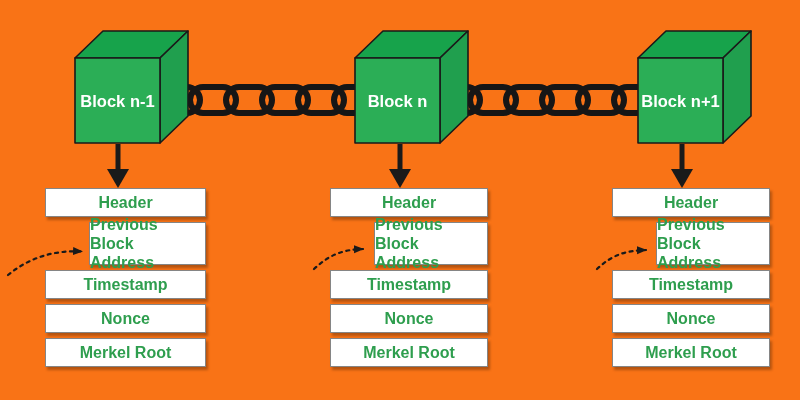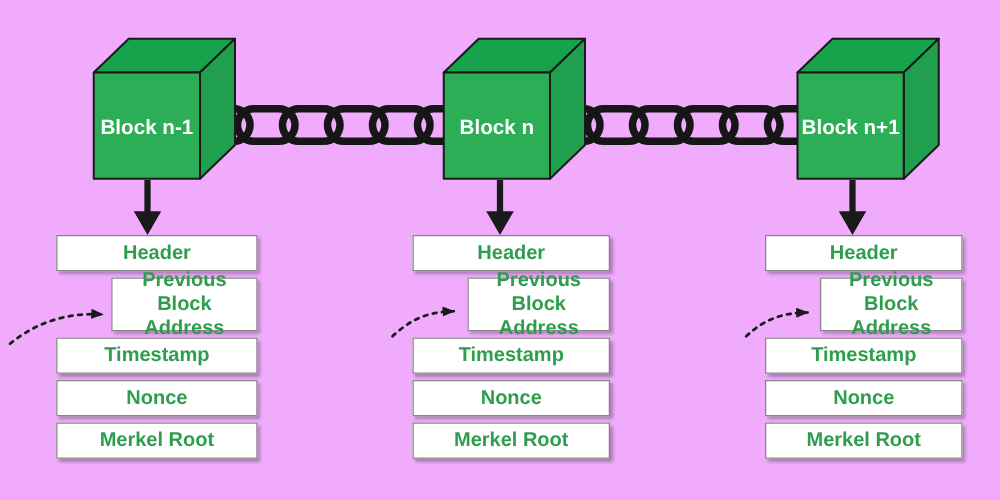--- a/index.html
+++ b/index.html
@@ -1,28 +1,28 @@
 <!DOCTYPE html>
 <html><head>
 <meta charset="utf-8">
 <style>
   html,body{margin:0;padding:0;background:#ffffff;}
   #canvas{
-    position:relative;width:800px;height:400px;background:#f0abfc;
+    position:relative;width:800px;height:400px;background:#f97316;
     font-family:"Liberation Sans", sans-serif;overflow:hidden;
   }
   svg{position:absolute;left:0;top:0;pointer-events:none;}
   .stack{position:absolute;top:188px;}
   .fbox{
     box-sizing:border-box;background:#ffffff;
     border:1.6px solid #858585;
     box-shadow:2px 2.5px 2.5px rgba(0,0,0,0.28);
     display:flex;align-items:center;justify-content:center;
     color:#2e9e4e;font-weight:bold;font-size:16px;
-    margin-bottom:5px;text-align:center;
+    margin-bottom:5px;
   }
   .h1{height:29px;}
   .h2{height:43px;line-height:19px;margin-left:44px;}
   .lines div{line-height:19px;}
   .cube-label{
     fill:#ffffff;font-family:"Liberation Sans", sans-serif;
     font-weight:bold;font-size:16.5px;
   }
 </style>
 </head>

